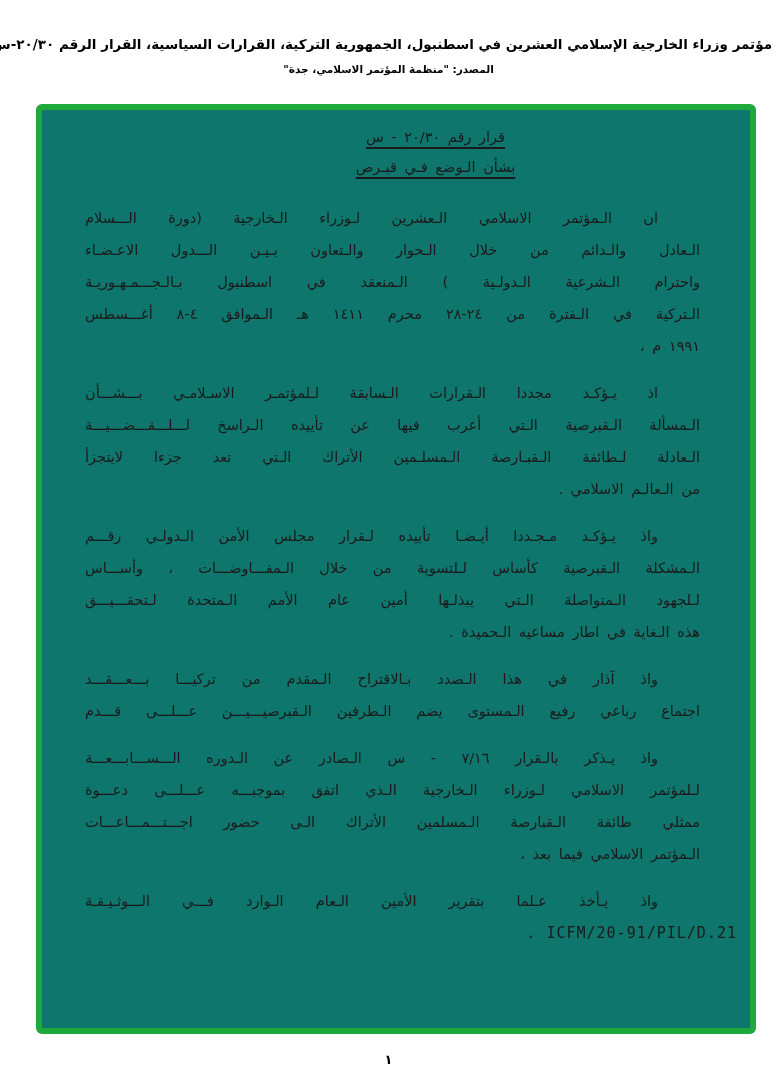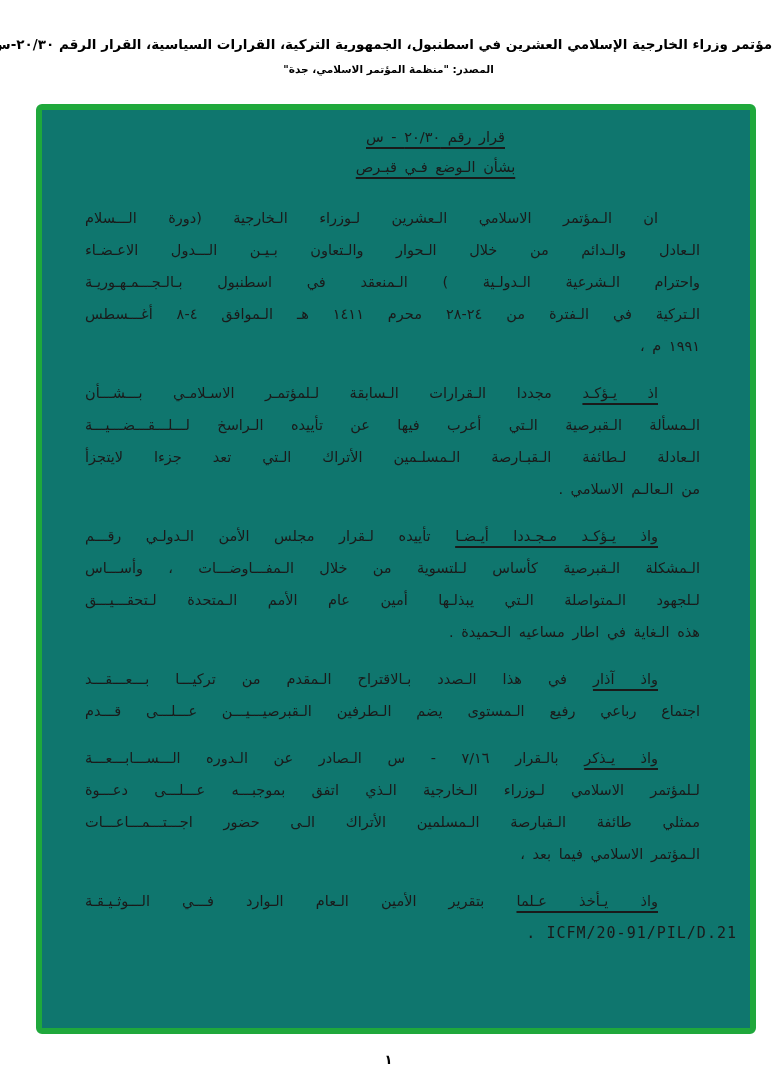--- a/index.html
+++ b/index.html
@@ -50,21 +50,20 @@
     text-underline-offset:5px;
     text-decoration-thickness:1.5px;
     letter-spacing:1px;
   }
   .para{margin:0 0 15px 10px;}
   .ln{min-height:32px;}
   .j{text-align:justify;text-align-last:justify;}
   .ind{text-indent:42px;}
   .last{text-align:right;}
   .lead{
-    text-decoration:underline;
     text-underline-offset:5px;
     text-decoration-thickness:1.5px;
   }
   .code{
     text-align:right;
     margin-left:-5px;
     margin-right:-37px;
     font-family:"DejaVu Sans Mono",monospace;
     font-size:15px;
     letter-spacing:1px;

